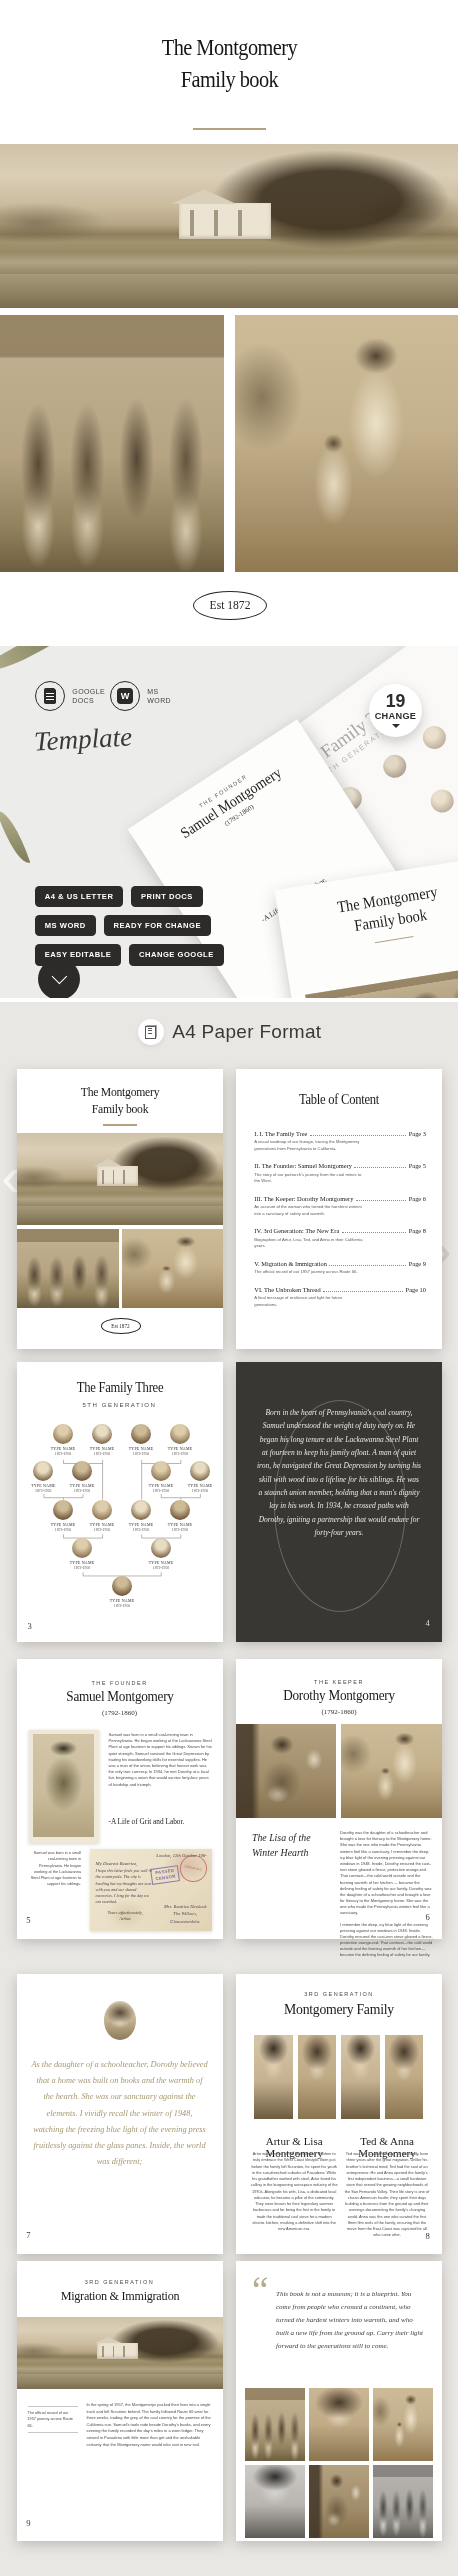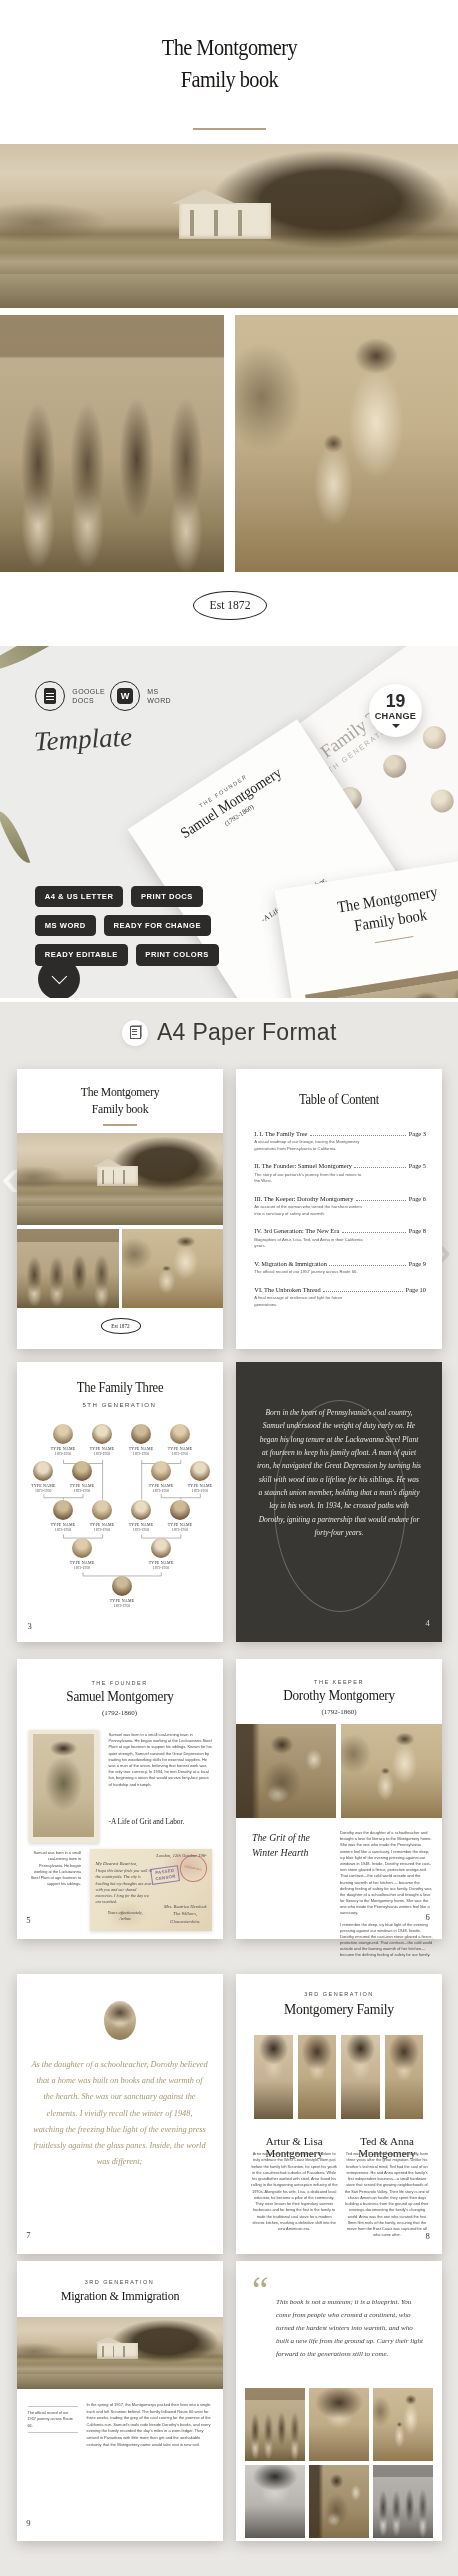--- a/index.html
+++ b/index.html
@@ -115,21 +115,21 @@
               display:flex;align-items:center;justify-content:center;cursor:pointer;}
   .chev{width:9.8px;height:9.8px;border-right:1.8px solid #fff;border-bottom:1.8px solid #fff;transform:rotate(45deg);margin-top:-4.9px;}
   
   .psec{left:0;top:1002px;width:459px;height:1574px;background:#e9e7e4;}
   .fmt-head{position:absolute;left:0;right:0;top:17px;display:flex;align-items:center;justify-content:center;gap:8.6px;}
   .fmt-head .circ{width:26px;height:26px;border-radius:50%;background:#fff;box-shadow:0 1.8px 4.9px rgba(0,0,0,.08);
                   display:flex;align-items:center;justify-content:center;}
   .doc-ic{width:8.6px;height:11px;border:0.9px solid #5a5856;background:#fff;position:relative;box-shadow:1.2px -1.2px 0 -0.3px #9a9896;}
   .doc-ic:before{content:"";position:absolute;left:1.2px;top:1.8px;width:4.9px;height:6.1px;
     background:repeating-linear-gradient(180deg,#5a5856 0 0.9px,transparent 0.9px 2.4px);}
-  .fmt-text{font-size:23px;color:#3b3937;letter-spacing:0.3px;}
+  .fmt-text{font-size:19px;color:#3b3937;letter-spacing:0.3px;}
   .arrow{position:absolute;font-size:56px;font-family:"Liberation Sans",sans-serif;line-height:1;cursor:pointer;}
   .page{position:absolute;width:206px;height:280px;background:#fff;box-shadow:0 4.3px 12.2px rgba(92,86,77,.32);}
   .pn{position:absolute;font-family:"Liberation Serif",serif;font-size:8.6px;color:#3a3835;}
   .eyebrow{position:absolute;left:0;right:0;text-align:center;font-size:5.5px;letter-spacing:1.5px;color:#4c4a47;}
   .ptitle{position:absolute;left:0;right:0;text-align:center;font-family:"Liberation Serif",serif;color:#1b1a18;letter-spacing:-0.3px;}
   .pdates{position:absolute;left:0;right:0;text-align:center;font-family:"Liberation Serif",serif;font-size:7px;color:#33322f;}
   
   .toc-wrap{position:absolute;left:18.3px;right:16px;top:61px;}
   .toc-e{margin-bottom:10.4px;}
   .toc-row{display:flex;align-items:baseline;gap:2.4px;}
@@ -286,22 +286,22 @@
       </div>
     </div>
 
     <div class="abs script" style="left:34px;top:78px;">Template</div>
 
     <div class="tags">
       <span class="pill">A4 &amp; US LETTER</span>
       <span class="pill">PRINT DOCS</span>
       <span class="pill">MS WORD</span>
       <span class="pill">READY FOR CHANGE</span>
-      <span class="pill">READY EDITABLE</span>
-      <span class="pill">PRINT COLORS</span>
+      <span class="pill">EASY EDITABLE</span>
+      <span class="pill">CHANGE GOOGLE</span>
     </div>
 
     <div class="scroll-btn">
       <div class="chev"></div>
     </div>
   </div>
 
   <div class="abs psec">
 
     <div class="fmt-head">
@@ -516,21 +516,21 @@
       </div>
       <div class="pn" style="left:9.8px;top:256px;">5</div>
     </div>
 
     <div class="page" style="left:236px;top:657px;">
       <div class="eyebrow" style="top:19.6px;">THE KEEPER</div>
       <div class="ptitle cond" style="top:28px;font-size:14.7px;">Dorothy Montgomery</div>
       <div class="pdates" style="top:49px;">(1792-1860)</div>
       <div class="ph ph-flowers" style="left:0;top:65px;width:100px;height:94px;"></div>
       <div class="ph ph-wc" style="left:105px;top:65px;width:101px;height:94px;"></div>
-      <div class="kheading" style="left:16px;top:172px;width:67px;">The Grit of the Winter Hearth</div>
+      <div class="kheading" style="left:16px;top:172px;width:67px;">The Lisa of the Winter Hearth</div>
       <div class="ftext" style="left:104px;top:171px;width:93px;">
         <div>Dorothy was the daughter of a schoolteacher and brought a love for literacy to the Montgomery home. She was the one who made the Pennsylvania winters feel like a sanctuary. I remember the deep, icy blue light of the evening pressing against our windows in 1948. Inside, Dorothy ensured the cast-iron stove glowed a fierce, protective orange-red. That contrast—the cold world outside and the burning warmth of her kitchen — became the defining feeling of safety for our family. Dorothy was the daughter of a schoolteacher and brought a love for literacy to the Montgomery home. She was the one who made the Pennsylvania winters feel like a sanctuary.</div>
         <div style="margin-top:4.9px;">I remember the deep, icy blue light of the evening pressing against our windows in 1948. Inside, Dorothy ensured the cast-iron stove glowed a fierce, protective orange-red. That contrast—the cold world outside and the burning warmth of her kitchen—became the defining feeling of safety for our family.</div>
       </div>
       <div class="pn" style="right:12.2px;top:253px;">6</div>
     </div>
 
     <div class="page" style="left:16.5px;top:972px;">
       <div class="oval" style="left:87px;top:27px;width:32px;height:39px;"></div>
       <div class="tribute-text" style="top:83px;">As the daughter of a schoolteacher, Dorothy believed that a home was built on books and the warmth of the hearth. She was our sanctuary against the elements. I vividly recall the winter of 1948, watching the freezing blue light of the evening press fruitlessly against the glass panes. Inside, the world was different;</div>
@@ -564,21 +564,21 @@
         <div class="rule"></div>
         <div>The official record of our 1957 journey across Route 66.</div>
         <div class="rule"></div>
       </div>
       <div class="mig-body" style="left:70px;top:141px;width:126px;">In the spring of 1957, the Montgomerys packed their lives into a single truck and left Scranton behind. The family followed Route 66 west for three weeks, trading the grey of the coal country for the promise of the California sun. Samuel's tools rode beside Dorothy's books, and every evening the family recorded the day's miles in a worn ledger. They arrived in Pasadena with little more than grit and the unshakable certainty that the Montgomery name would take root in new soil.</div>
       <div class="pn" style="left:9.8px;top:257px;">9</div>
     </div>
 
     <div class="page" style="left:236px;top:1259px;">
       <div class="q-mark" style="left:16px;top:11px;">“</div>
-      <div class="q-text" style="left:40px;top:35px;width:150px;font-style:italic;">This book is not a museum; it is a blueprint. You come from people who crossed a continent, who turned the hardest winters into warmth, and who built a new life from the ground up. Carry their light forward to the generations still to come.</div>
+      <div class="q-text" style="left:40px;top:27px;width:150px;font-style:italic;">This book is not a museum; it is a blueprint. You come from people who crossed a continent, who turned the hardest winters into warmth, and who built a new life from the ground up. Carry their light forward to the generations still to come.</div>
       <div class="collage" style="top:127px;">
         <div class="ph ph-group" style="position:relative;"></div>
         <div class="ph ph-port2" style="position:relative;"></div>
         <div class="ph ph-wc" style="position:relative;"></div>
         <div class="ph ph-port gray" style="position:relative;"></div>
         <div class="ph ph-flowers" style="position:relative;"></div>
         <div class="ph ph-group gray" style="position:relative;"></div>
       </div>
     </div>
 

